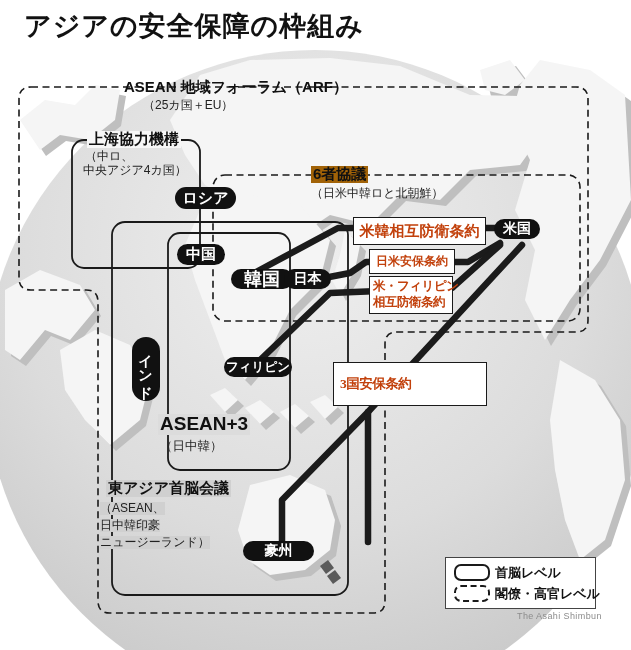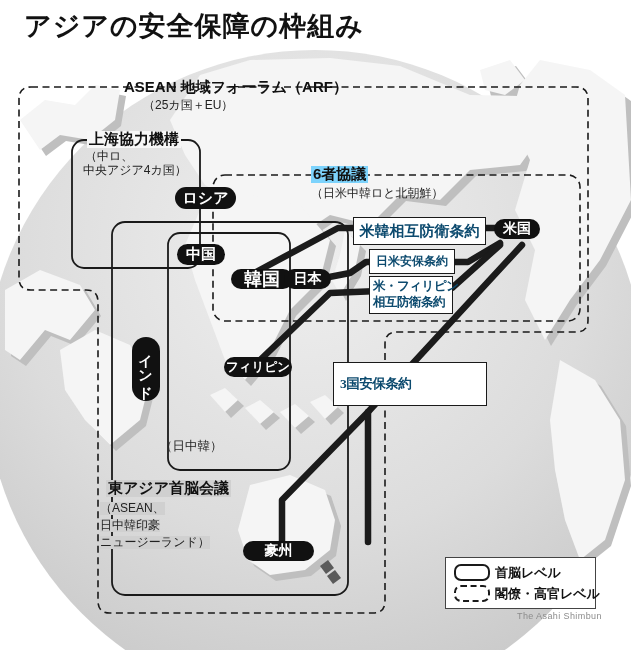--- a/index.html
+++ b/index.html
@@ -7,21 +7,21 @@
          font-family:"Liberation Sans",sans-serif;}
   svg.layer{position:absolute;left:0;top:0;}
   .abs{position:absolute;}
   #page-title{font-family:"Liberation Serif","DejaVu Serif",serif;font-weight:bold;
               font-size:27px;letter-spacing:1px;color:#111;white-space:nowrap;}
   .pill{background:#111;color:#fff;border-radius:12px;display:flex;align-items:center;
         justify-content:center;font-weight:bold;white-space:nowrap;z-index:30;}
   .pill.vert{writing-mode:vertical-rl;text-orientation:upright;border-radius:14px;}
   .treaty{background:#fff;border:1.5px solid #1a1a1a;display:flex;flex-direction:column;
           align-items:center;justify-content:center;z-index:25;
-          font-family:"Liberation Serif","DejaVu Serif",serif;font-weight:bold;color:#0c4a6e;
+          font-family:"Liberation Serif","DejaVu Serif",serif;font-weight:bold;color:#c2410c;
           line-height:1.25;white-space:nowrap;}
   .glabel{font-weight:bold;color:#111;white-space:nowrap;z-index:20;line-height:1.1;}
   .gsub{color:#222;white-space:nowrap;z-index:20;line-height:1.1;}
   #legend-box{border:1.2px solid #444;background:#fff;z-index:40;}
   .legend-icon{position:absolute;width:32px;height:13px;border-radius:7px;}
   .legend-text{position:absolute;font-size:13px;font-weight:bold;color:#111;white-space:nowrap;}
   #credit{font-size:9px;color:#8c8c8c;letter-spacing:0.4px;white-space:nowrap;z-index:40;}
 </style>
 </head>
 <body>
@@ -86,23 +86,24 @@
 
   <div id="page-title" class="abs" style="left:24px;top:8px;">アジアの安全保障の枠組み</div>
 
   <div class="abs glabel" style="left:124px;top:79px;font-size:15px;">ASEAN 地域フォーラム（ARF）</div>
   <div class="abs gsub" style="left:143px;top:99px;font-size:12px;">（25カ国＋EU）</div>
 
   <div class="abs glabel" style="left:87px;top:131px;font-size:15px;background:#f7f7f7;padding:0 2px;">上海協力機構</div>
   <div class="abs gsub" style="left:85px;top:150px;font-size:12px;">（中ロ、</div>
   <div class="abs gsub" style="left:83px;top:164px;font-size:12px;">中央アジア4カ国）</div>
 
-  <div class="abs glabel" style="left:311px;top:166px;font-size:15px;background:#7dd3fc;padding:0 2px;">6者協議</div>
+  <div class="abs glabel" style="left:311px;top:166px;font-size:15px;background:#a16207;padding:0 2px;">6者協議</div>
   <div class="abs gsub" style="left:311px;top:187px;font-size:12px;">（日米中韓ロと北朝鮮）</div>
 
+  <div class="abs glabel" style="left:158px;top:414px;font-size:19px;background:#dcdcdc;padding:0 2px;">ASEAN+3</div>
   <div class="abs gsub" style="left:160px;top:440px;font-size:12.5px;">（日中韓）</div>
 
   <div class="abs glabel" style="left:106px;top:480px;font-size:15px;background:#d0d0d0;padding:0 2px;">東アジア首脳会議</div>
   <div class="abs gsub" style="left:100px;top:502px;font-size:12px;background:#d0d0d0;">（ASEAN、</div>
   <div class="abs gsub" style="left:100px;top:519px;font-size:12px;background:#d0d0d0;">日中韓印豪</div>
   <div class="abs gsub" style="left:100px;top:536px;font-size:12px;background:#d0d0d0;">ニュージーランド）</div>
 
   <div class="abs treaty" style="left:353px;top:217px;width:131px;height:26px;font-size:15px;">
     <span>米韓相互防衛条約</span>
   </div>

